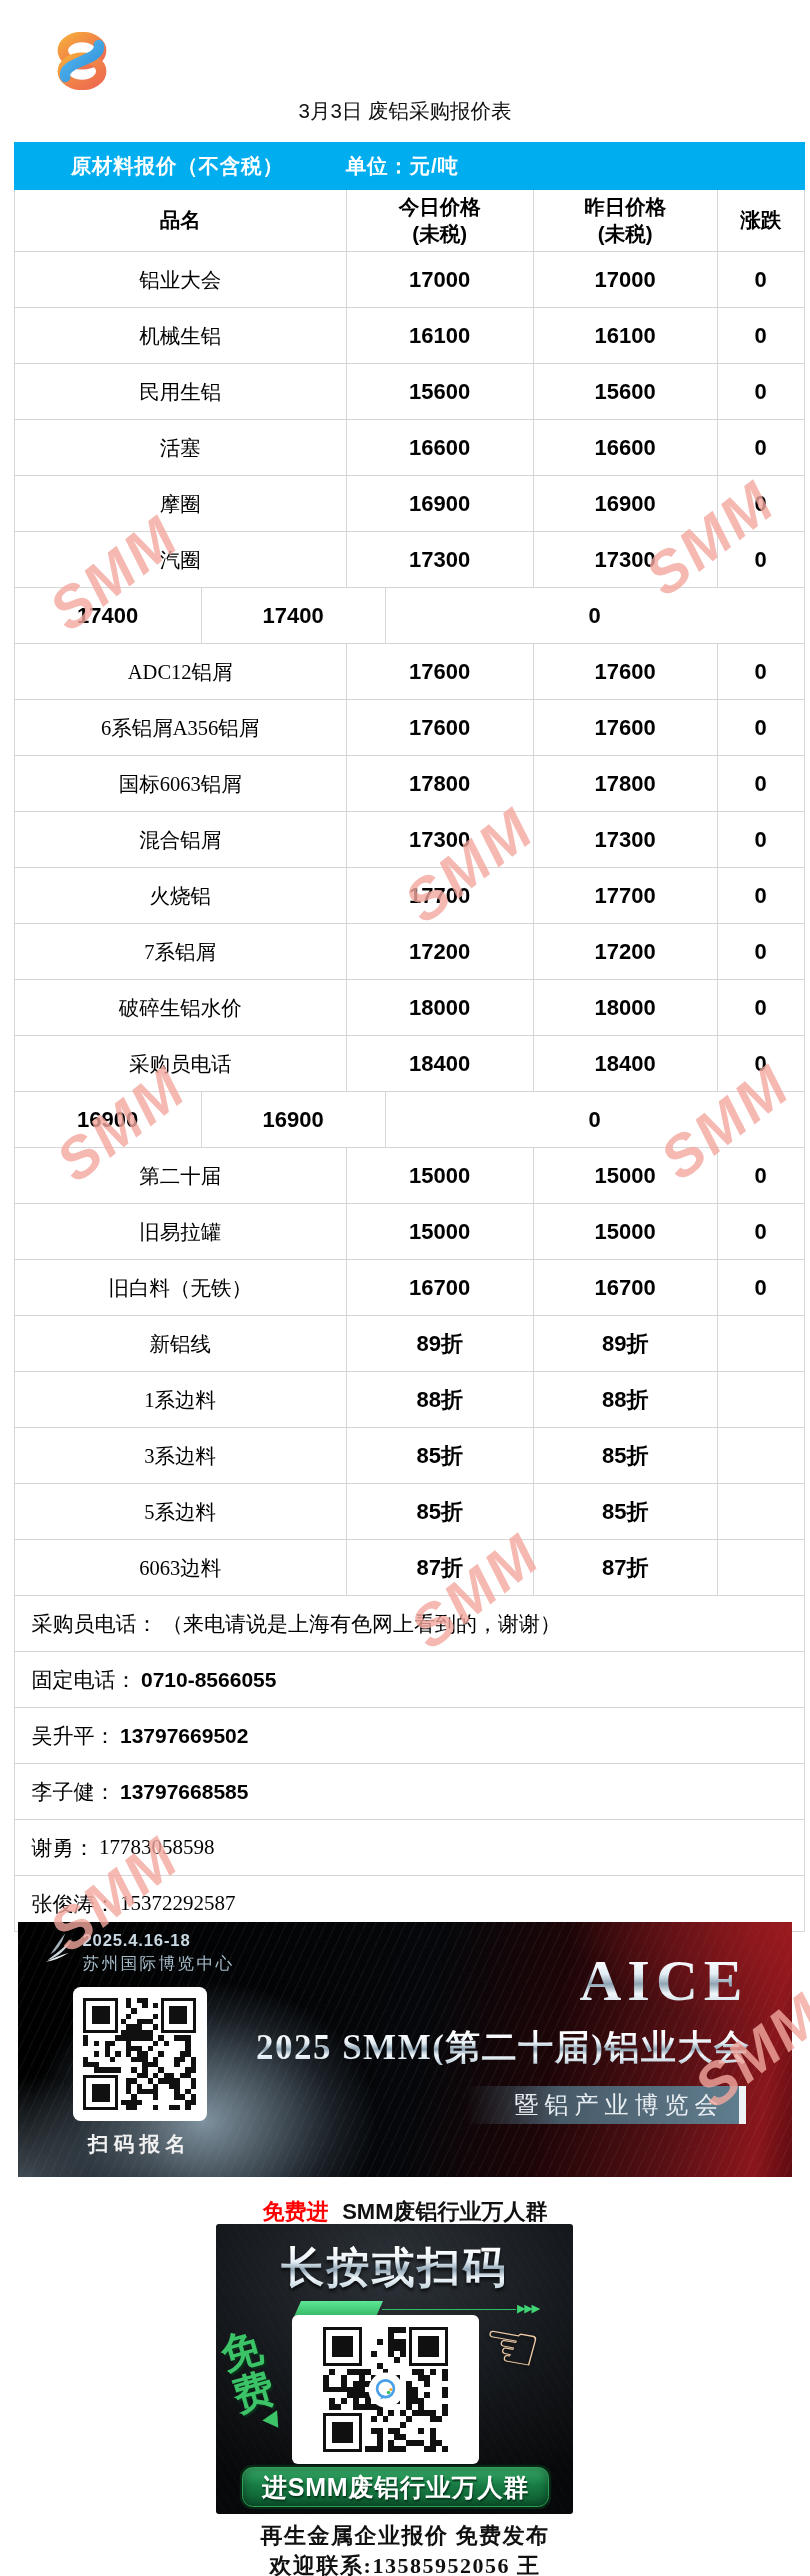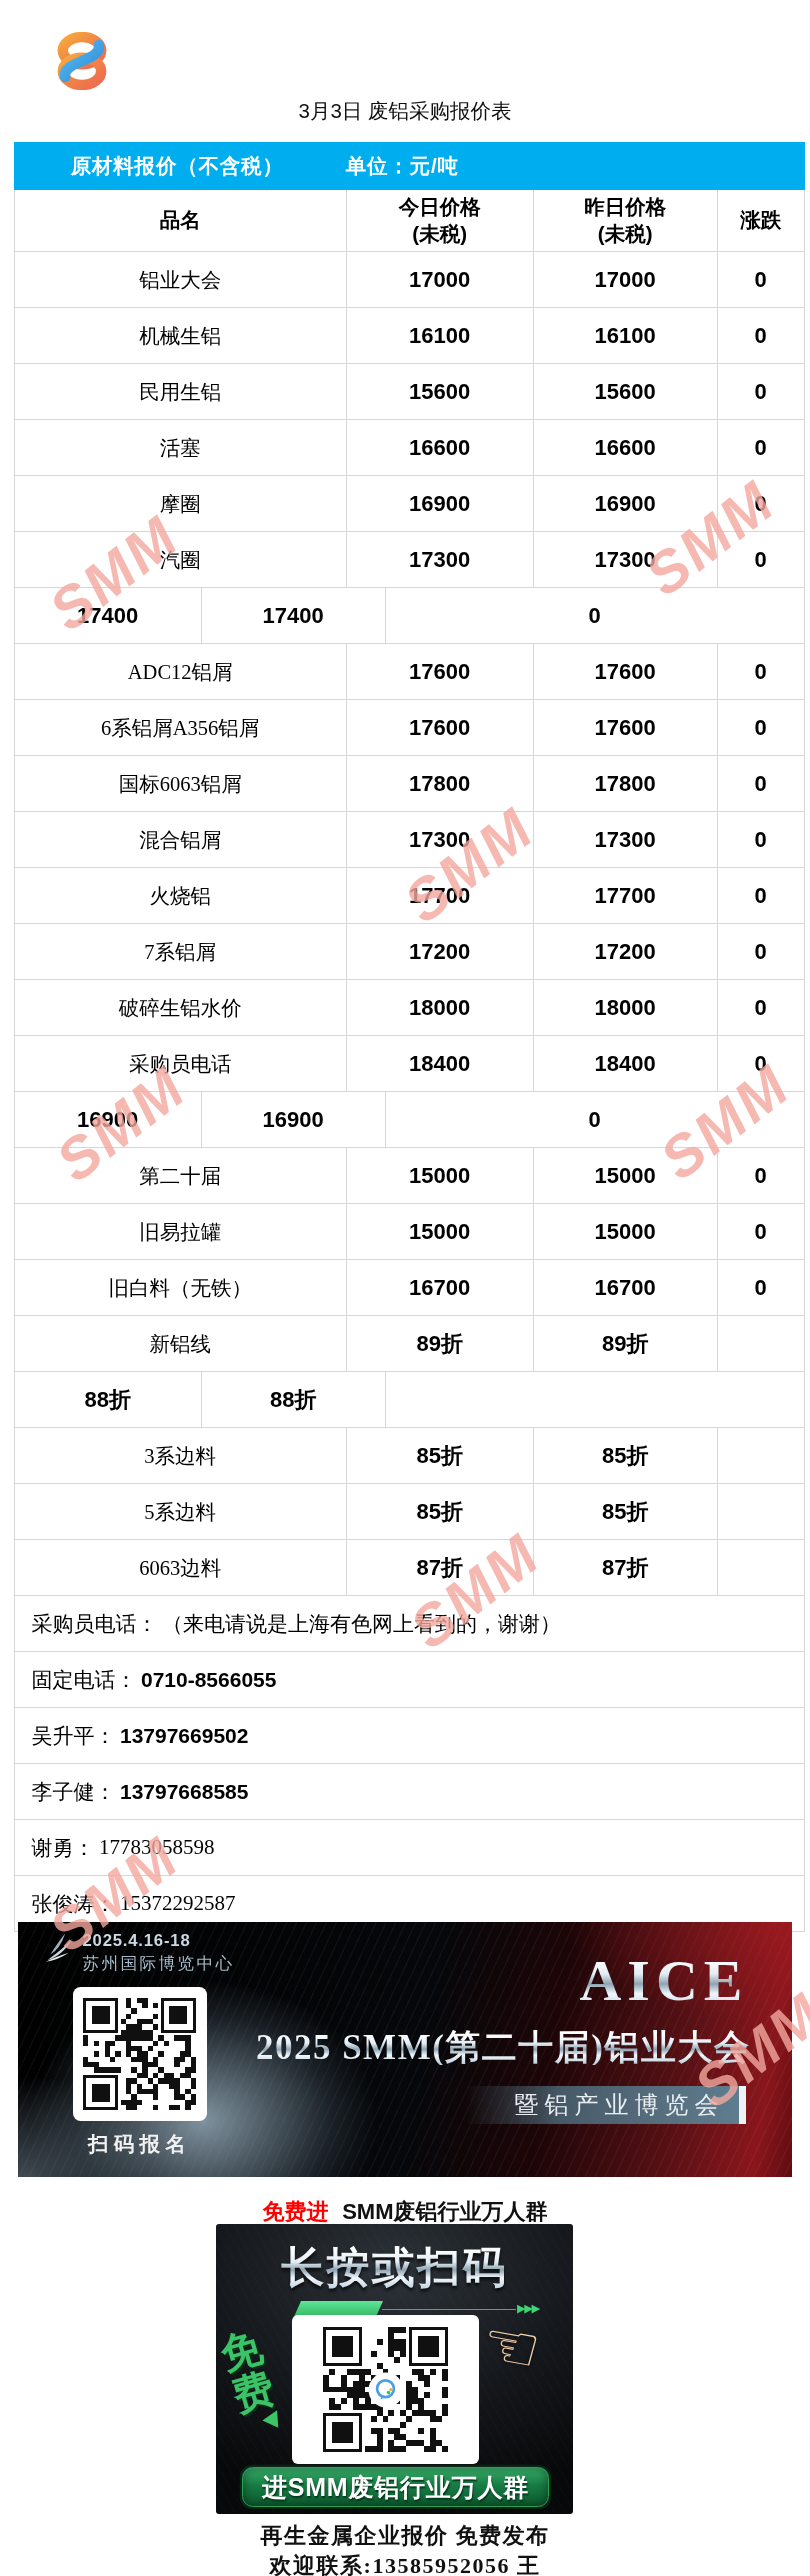--- a/index.html
+++ b/index.html
@@ -457,20 +457,23 @@
             </div>
             <div class="c c3">
               <span class="num">89折</span>
             </div>
             <div class="c c4">
               <span class="num"></span>
             </div>
           </div>
 
           <div class="trow">
+            <div class="c c1">
+              <span class="name">1系边料</span>
+            </div>
             <div class="c c2">
               <span class="num">88折</span>
             </div>
             <div class="c c3">
               <span class="num">88折</span>
             </div>
             <div class="c c4">
               <span class="num"></span>
             </div>
           </div>

